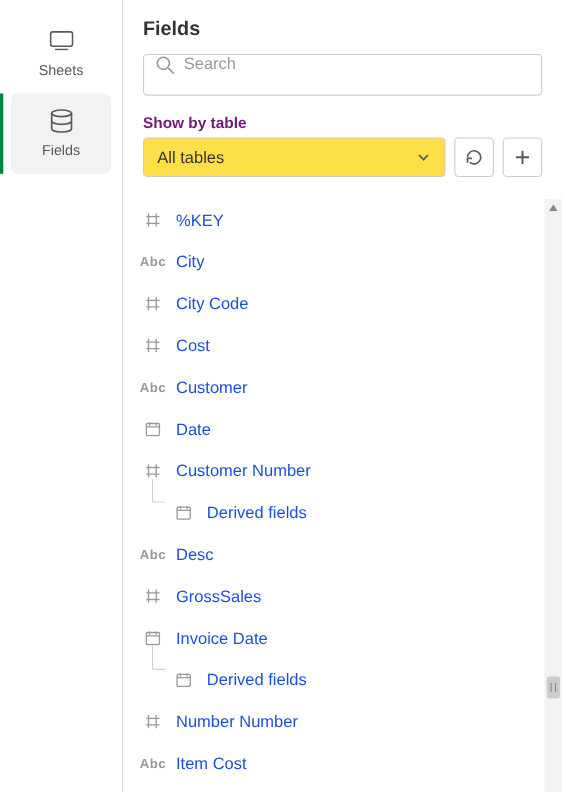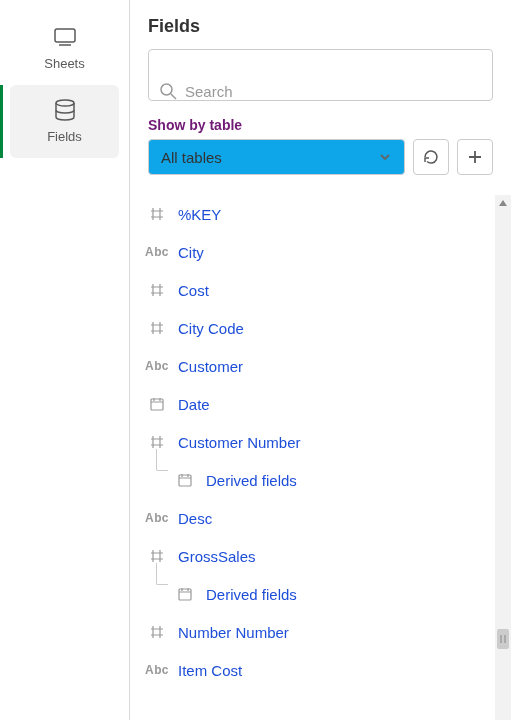--- a/index.html
+++ b/index.html
@@ -7,21 +7,21 @@
     font-family: -apple-system, BlinkMacSystemFont, "Segoe UI", Arial, sans-serif;
     font-size: 14px;
     color: #333;
     background: #fff;
     width: 511px;
     height: 720px;
     overflow: hidden;
     display: flex;
   }
   .sidebar {
-    width: 130px;
+    width: 112px;
     border-right: 1px solid #d9d9d9;
     display: flex;
     flex-direction: column;
     padding-top: 12px;
     background: #fff;
   }
   .side-item {
     display: flex;
     flex-direction: column;
     align-items: center;
@@ -67,24 +67,24 @@
     padding: 16px 18px 12px 18px;
   }
   .panel-title {
     font-size: 18px;
     font-weight: 700;
     color: #333;
     margin-bottom: 12px;
   }
   .search-box {
     display: flex;
-    align-items: flex-end;
+    align-items: flex-start;
     border: 1px solid #cccccc;
     border-radius: 4px;
-    height: 52px;
+    height: 38px;
     padding: 0 10px;
     background: #fff;
   }
   .search-box input {
     border: none;
     outline: none;
     flex: 1;
     font-size: 15px;
     color: #595959;
     margin-left: 8px;
@@ -106,21 +106,21 @@
   }
   .select-box {
     flex: 1;
     display: flex;
     align-items: center;
     justify-content: space-between;
     border: 1px solid #cccccc;
     border-radius: 4px;
     height: 36px;
     padding: 0 12px;
-    background: #0ea5e9;
+    background: #fde047;
     cursor: pointer;
     font-size: 15px;
     color: #333;
   }
   .sq-btn {
     width: 36px;
     height: 36px;
     border: 1px solid #cccccc;
     border-radius: 4px;
     background: #fff;
@@ -294,29 +294,29 @@
         <div class="field-row" style="position: relative;">
           <span class="field-icon abc">Abc</span>
           <span class="field-label">City</span>
         </div>
         <div class="field-row" style="position: relative;">
           <span class="field-icon">
             <svg width="14" height="14" viewBox="0 0 14 14" fill="none" stroke="#999" stroke-width="1.2">
               <path d="M3 1 v12 M10 1 v12 M1 4 h12 M1 10 h12"></path>
             </svg>
           </span>
+          <span class="field-label">City Code</span>
+        </div>
+        <div class="field-row" style="position: relative;">
+          <span class="field-icon">
+            <svg width="14" height="14" viewBox="0 0 14 14" fill="none" stroke="#999" stroke-width="1.2">
+              <path d="M3 1 v12 M10 1 v12 M1 4 h12 M1 10 h12"></path>
+            </svg>
+          </span>
           <span class="field-label">Cost</span>
-        </div>
-        <div class="field-row" style="position: relative;">
-          <span class="field-icon">
-            <svg width="14" height="14" viewBox="0 0 14 14" fill="none" stroke="#999" stroke-width="1.2">
-              <path d="M3 1 v12 M10 1 v12 M1 4 h12 M1 10 h12"></path>
-            </svg>
-          </span>
-          <span class="field-label">City Code</span>
         </div>
         <div class="field-row" style="position: relative;">
           <span class="field-icon abc">Abc</span>
           <span class="field-label">Customer</span>
         </div>
         <div class="field-row" style="position: relative;">
           <span class="field-icon">
             <svg width="14" height="14" viewBox="0 0 14 14" fill="none" stroke="#999" stroke-width="1.2">
               <rect x="1" y="2" width="12" height="11" rx="1"></rect>
               <path d="M1 5 h12 M4 1 v3 M10 1 v3"></path>
@@ -346,20 +346,29 @@
           <span class="field-icon abc">Abc</span>
           <span class="field-label">Desc</span>
         </div>
         <div class="field-row" style="position: relative;">
           <span class="field-icon">
             <svg width="14" height="14" viewBox="0 0 14 14" fill="none" stroke="#999" stroke-width="1.2">
               <path d="M3 1 v12 M10 1 v12 M1 4 h12 M1 10 h12"></path>
             </svg>
           </span>
           <span class="field-label">GrossSales</span>
+        </div>
+        <div class="field-row" style="position: relative;">
+          <span class="field-icon">
+            <svg width="14" height="14" viewBox="0 0 14 14" fill="none" stroke="#999" stroke-width="1.2">
+              <rect x="1" y="2" width="12" height="11" rx="1"></rect>
+              <path d="M1 5 h12 M4 1 v3 M10 1 v3"></path>
+            </svg>
+          </span>
+          <span class="field-label">Invoice Date</span>
         </div>
         <div class="field-row child" style="position: relative;">
           <div class="tree-line" style="top: -12px;"></div>
           <span class="field-icon">
             <svg width="14" height="14" viewBox="0 0 14 14" fill="none" stroke="#999" stroke-width="1.2">
               <rect x="1" y="2" width="12" height="11" rx="1"></rect>
               <path d="M1 5 h12 M4 1 v3 M10 1 v3"></path>
             </svg>
           </span>
           <span class="field-label">Derived fields</span>

